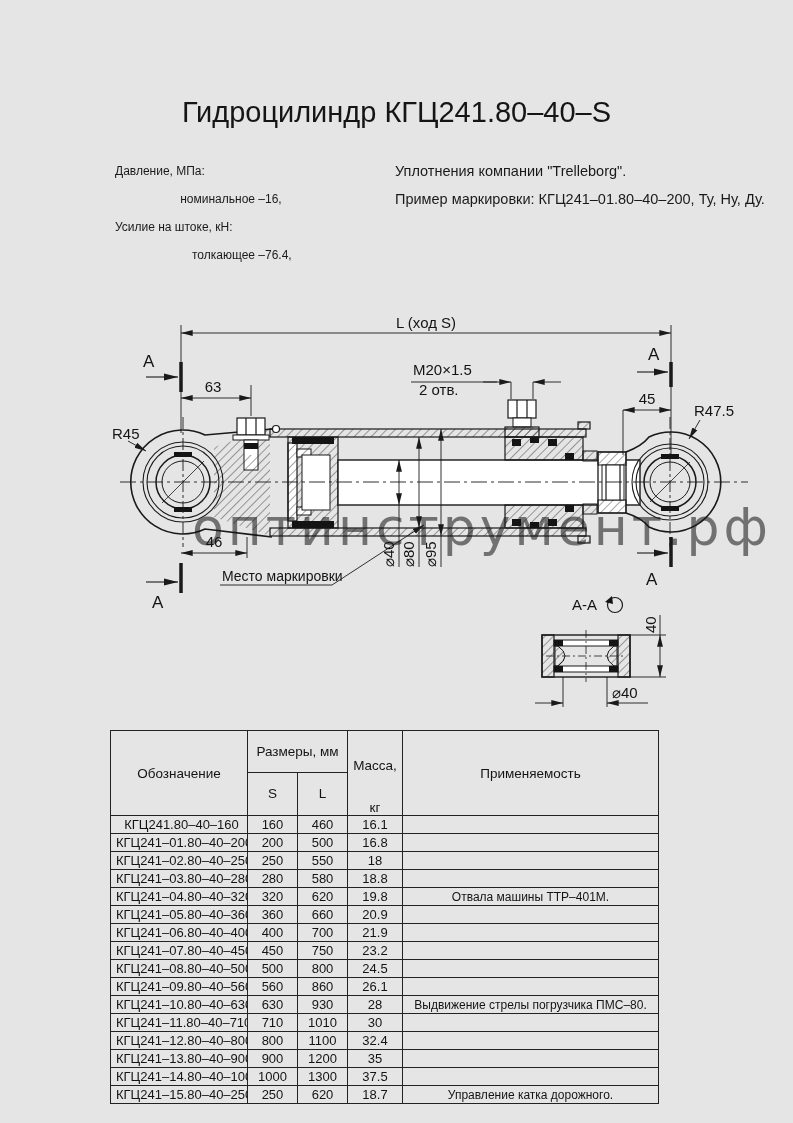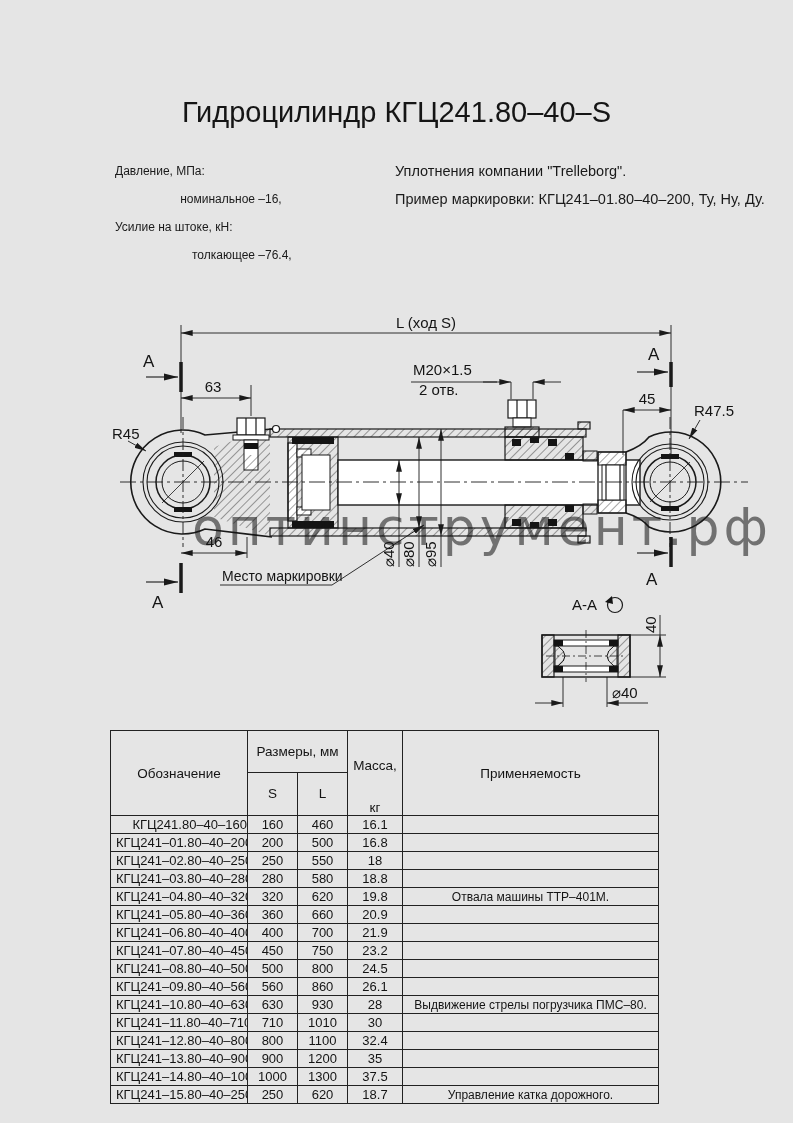--- a/index.html
+++ b/index.html
@@ -11,21 +11,21 @@
   .spec-line{height:28px;line-height:28px;white-space:nowrap;}
   .spec-line .sl{display:inline-block;width:140px;text-align:right;}
   .specs-right{position:absolute;left:395px;top:157px;width:350px;font-size:14.5px;color:#1a1a1a;}
   .drawing-svg{position:absolute;left:0;top:315px;width:793px;height:410px;}
   .spec-table{position:absolute;left:110px;top:730px;width:548px;border-collapse:collapse;
               table-layout:fixed;font-size:13px;color:#141414;}
   .spec-table th,.spec-table td{border:1px solid #222;padding:0;font-weight:400;
               overflow:hidden;white-space:nowrap;}
   .spec-table thead th{text-align:center;font-size:13.5px;}
   .spec-table td{height:17px;text-align:center;}
-  .spec-table td.c-name{text-align:right;padding-left:5px;}
+  .spec-table td.c-name{text-align:center;padding-left:5px;}
   .spec-table td.c-app{font-size:12px;}
   .mass-head div{line-height:15px;margin-top:27px;}
   svg text{fill:#141414;}
 </style>
 </head>
 <body>
 
 <div class="page">
 
   <div class="title">Гидроцилиндр КГЦ241.80–40–S</div>

